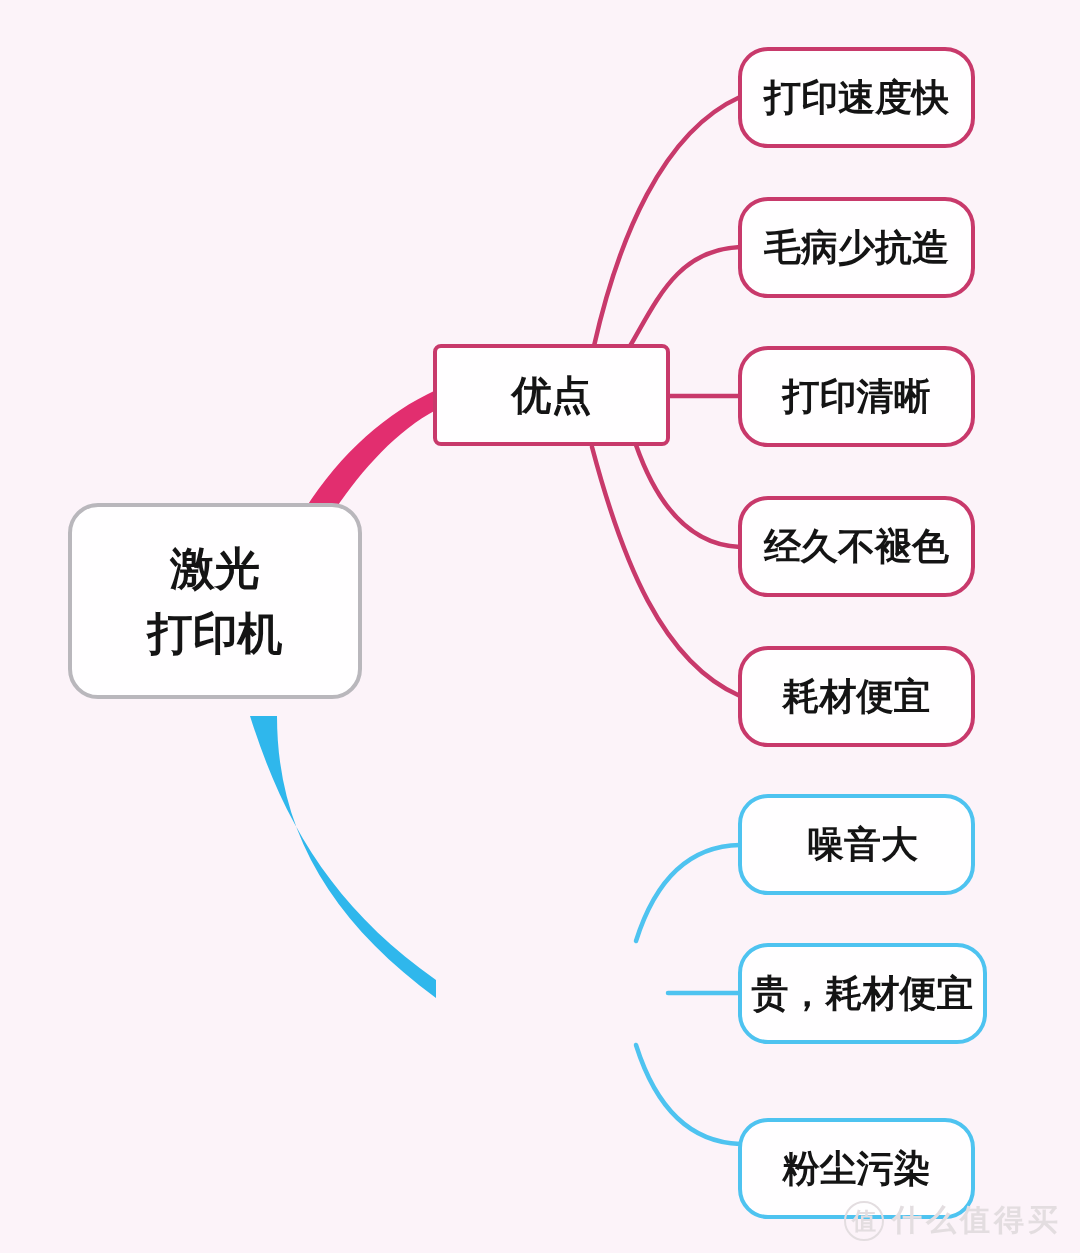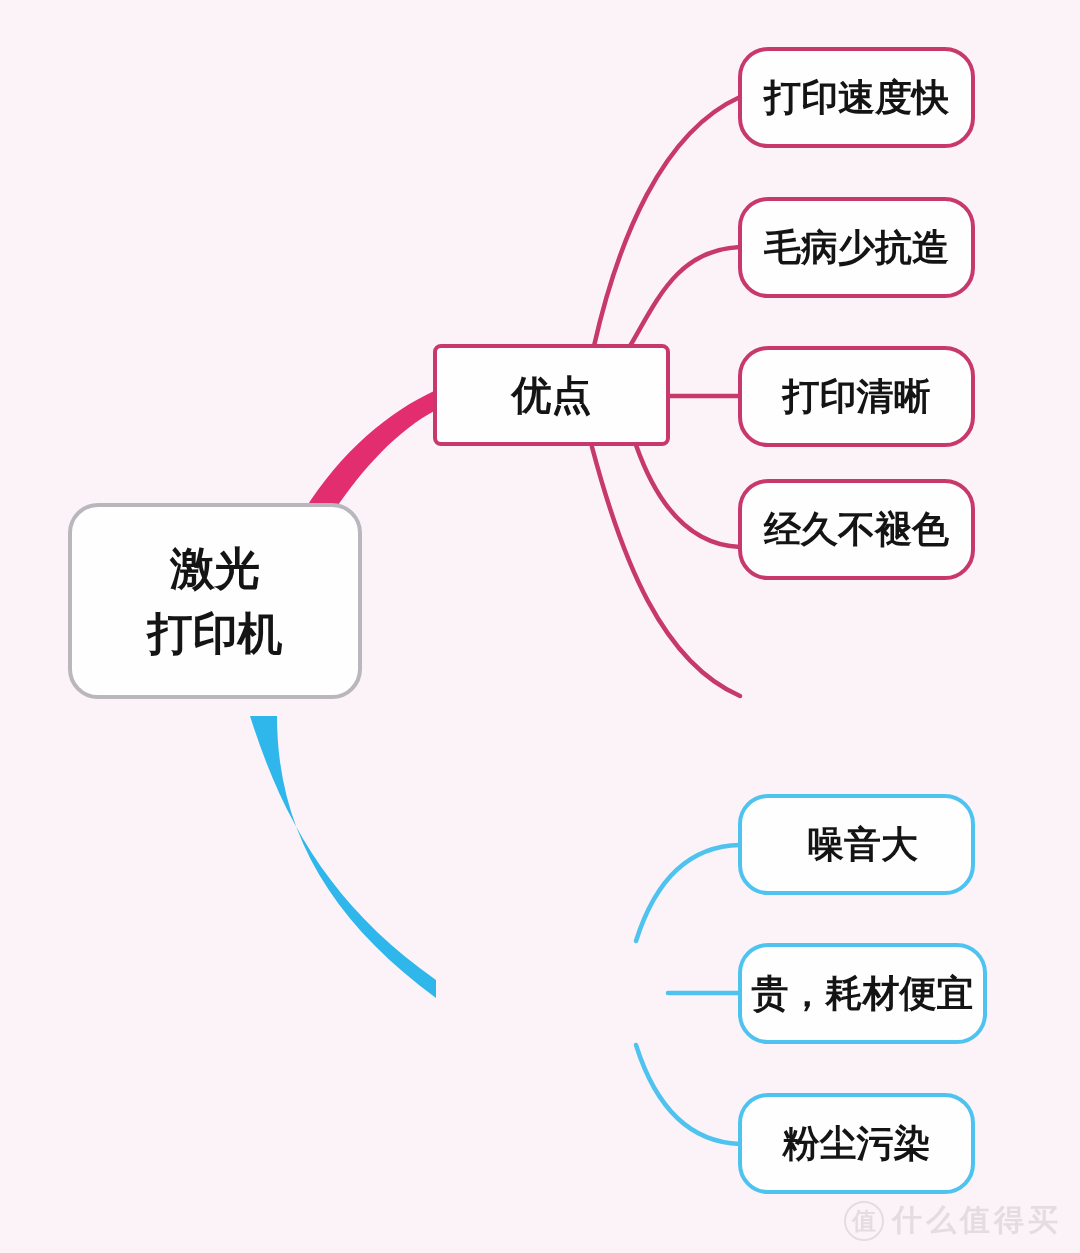--- a/index.html
+++ b/index.html
@@ -59,25 +59,25 @@
     width: 237px; height: 101px;
     border: 4.5px solid;
     border-radius: 30px;
     font-size: 37px;
   }
   .node-leaf.pink { border-color: #C8396B; }
   .node-leaf.blue { border-color: #4EC3F0; }
   .leaf-0 { top: 47px; }
   .leaf-1 { top: 197px; justify-content: center; }
   .leaf-2 { top: 346px; }
-  .leaf-3 { top: 479px; }
+  .leaf-3 { top: 496px; }
   .leaf-4 { top: 646px; }
   .leaf-5 { top: 794px; padding-left: 12px; }
   .leaf-6 { top: 943px; width: 249px; }
-  .leaf-7 { top: 1093px; font-family: Liberation Serif, serif; }
+  .leaf-7 { top: 1118px; font-family: Liberation Serif, serif; }
   .watermark {
     position: absolute;
     right: 18px; bottom: 12px;
     z-index: 3;
     display: flex;
     align-items: center;
     gap: 8px;
     color: #E3DDE0;
     font-size: 30px;
     font-weight: 700;
@@ -135,20 +135,23 @@
   </div>
   <div class="node node-leaf pink leaf-1">
     <span>毛病少抗造</span>
   </div>
   <div class="node node-leaf pink leaf-2">
     <span>打印清晰</span>
   </div>
   <div class="node node-leaf pink leaf-3">
     <span>经久不褪色</span>
   </div>
+  <div class="node node-leaf pink leaf-4">
+    <span>耗材便宜</span>
+  </div>
 
   <div class="node node-leaf blue leaf-5">
     <span>噪音大</span>
   </div>
   <div class="node node-leaf blue leaf-6">
     <span>贵，耗材便宜</span>
   </div>
   <div class="node node-leaf blue leaf-7">
     <span>粉尘污染</span>
   </div>

